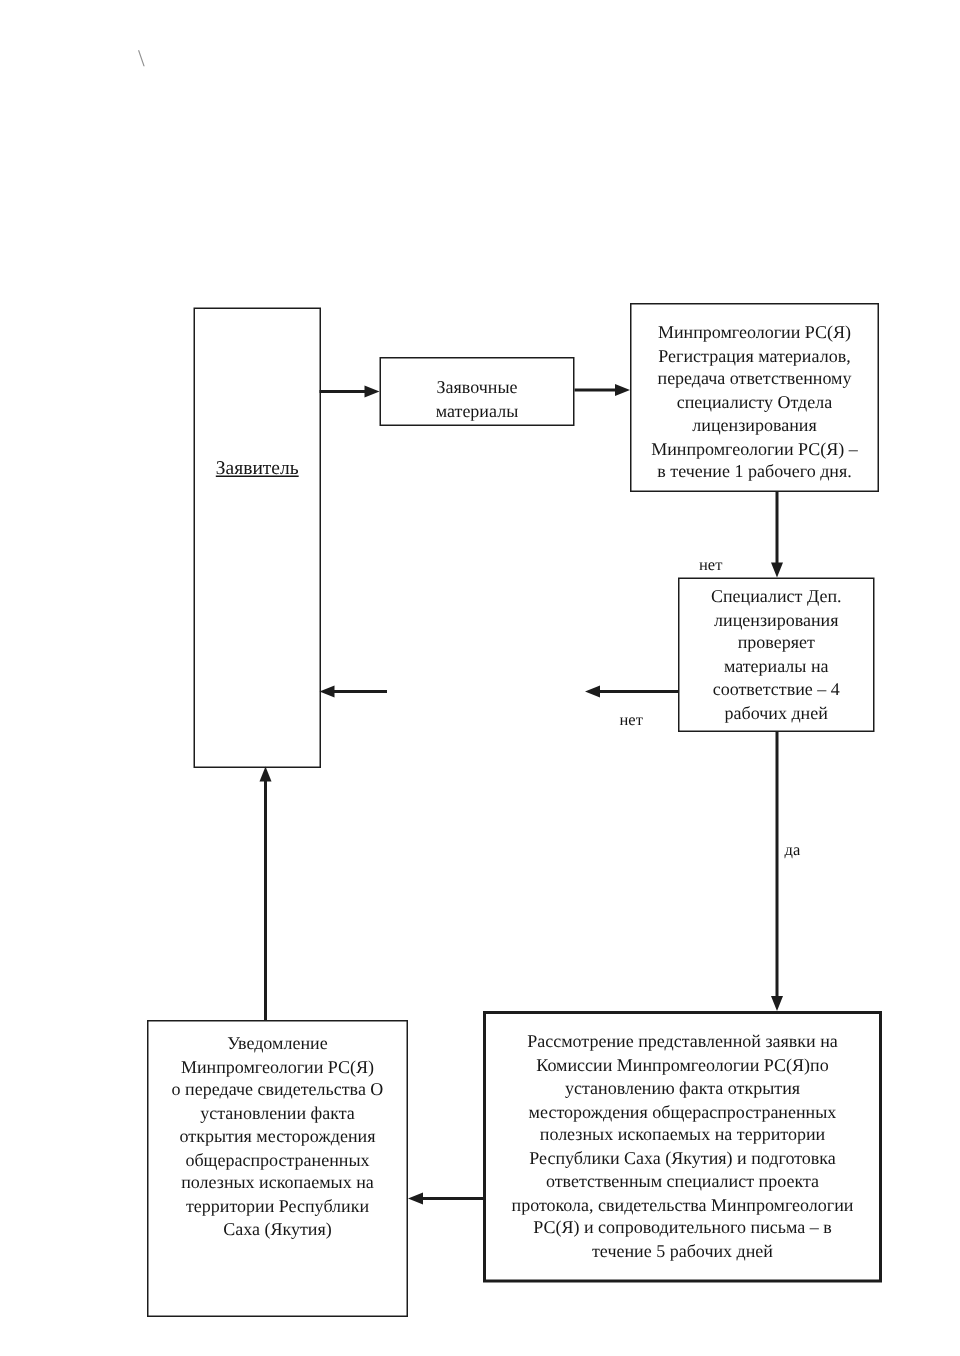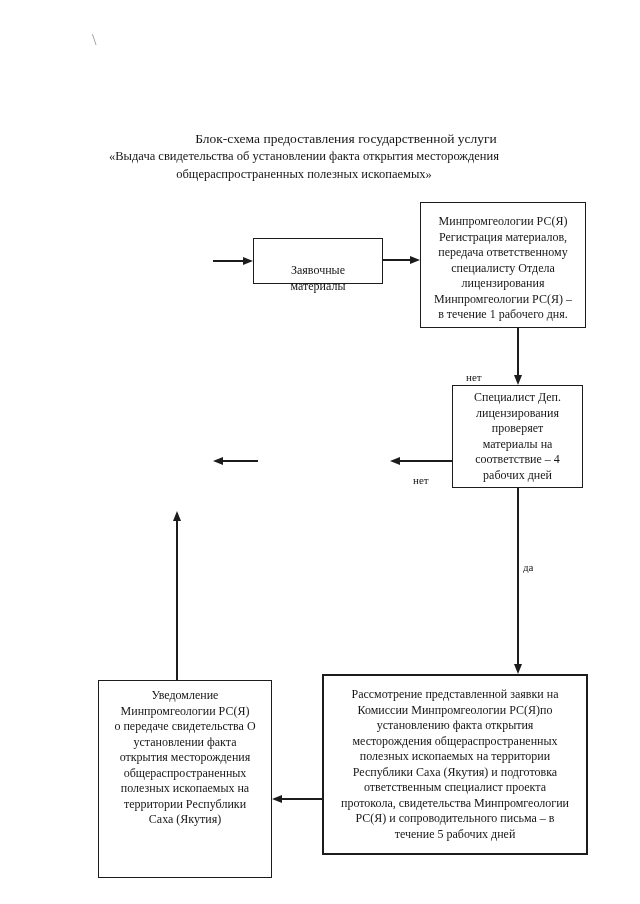--- a/index.html
+++ b/index.html
@@ -28,21 +28,21 @@
   .t2{font-size:12.5px;line-height:17.5px;}
 
   .node{
     position:absolute;box-sizing:border-box;
     border:1.5px solid #1c1c1c;background:#ffffff;
     font-size:12px;line-height:15.5px;text-align:center;
     white-space:pre-line;
   }
   .n-zayavitel{left:129px;top:205px;width:85px;height:307px;padding-top:98px;font-size:13px;}
   .n-zayavitel span{text-decoration:underline;}
-  .n-materials{left:253px;top:238px;width:130px;height:46px;border-width:1px;padding-top:24px;}
+  .n-materials{left:253px;top:238px;width:130px;height:46px;border-width:1px;padding-top:12px;}
   .n-reg{left:420px;top:202px;width:166px;height:126px;padding:11px 4px 0;}
   .n-prov{left:452px;top:385px;width:131px;height:103px;padding:4px 3px 0;}
   .n-otkaz{left:258px;top:418px;width:132px;height:70px;border-width:1px;padding:3px 4px 0;}
   .n-rassm{left:322px;top:674px;width:266px;height:181px;border-width:2px;padding:11px 6px 13px;}
   .n-uved{left:98px;top:680px;width:174px;height:198px;padding:7px 5px 0;}
 
   .hline{position:absolute;height:2px;background:#1c1c1c;}
   .vline{position:absolute;width:2px;background:#1c1c1c;}
   .ah{position:absolute;width:0;height:0;}
   .ah-r{border-top:4px solid transparent;border-bottom:4px solid transparent;border-left:10px solid #1c1c1c;}
@@ -56,26 +56,22 @@
   .l-da{left:523px;top:529px;}
 </style>
 </head>
 <body>
 
 <div class="page">
 
   <span class="stray">\</span>
 
 
-  <div class="title">
-    <div class="t1">Блок-схема предоставления государственной услуги</div>
-    <div class="t2">«Выдача свидетельства об установлении факта открытия месторождения</div>
-    <div class="t2">общераспространенных полезных ископаемых»</div>
-  </div>
 
+  <div class="node n-zayavitel"><span>Заявитель</span></div>
 
   <div class="node n-materials"><div>Заявочные
 материалы</div></div>
 
   <div class="node n-reg"><div>Минпромгеологии РС(Я)
 Регистрация материалов,
 передача ответственному
 специалисту Отдела
 лицензирования
 Минпромгеологии РС(Я) –

